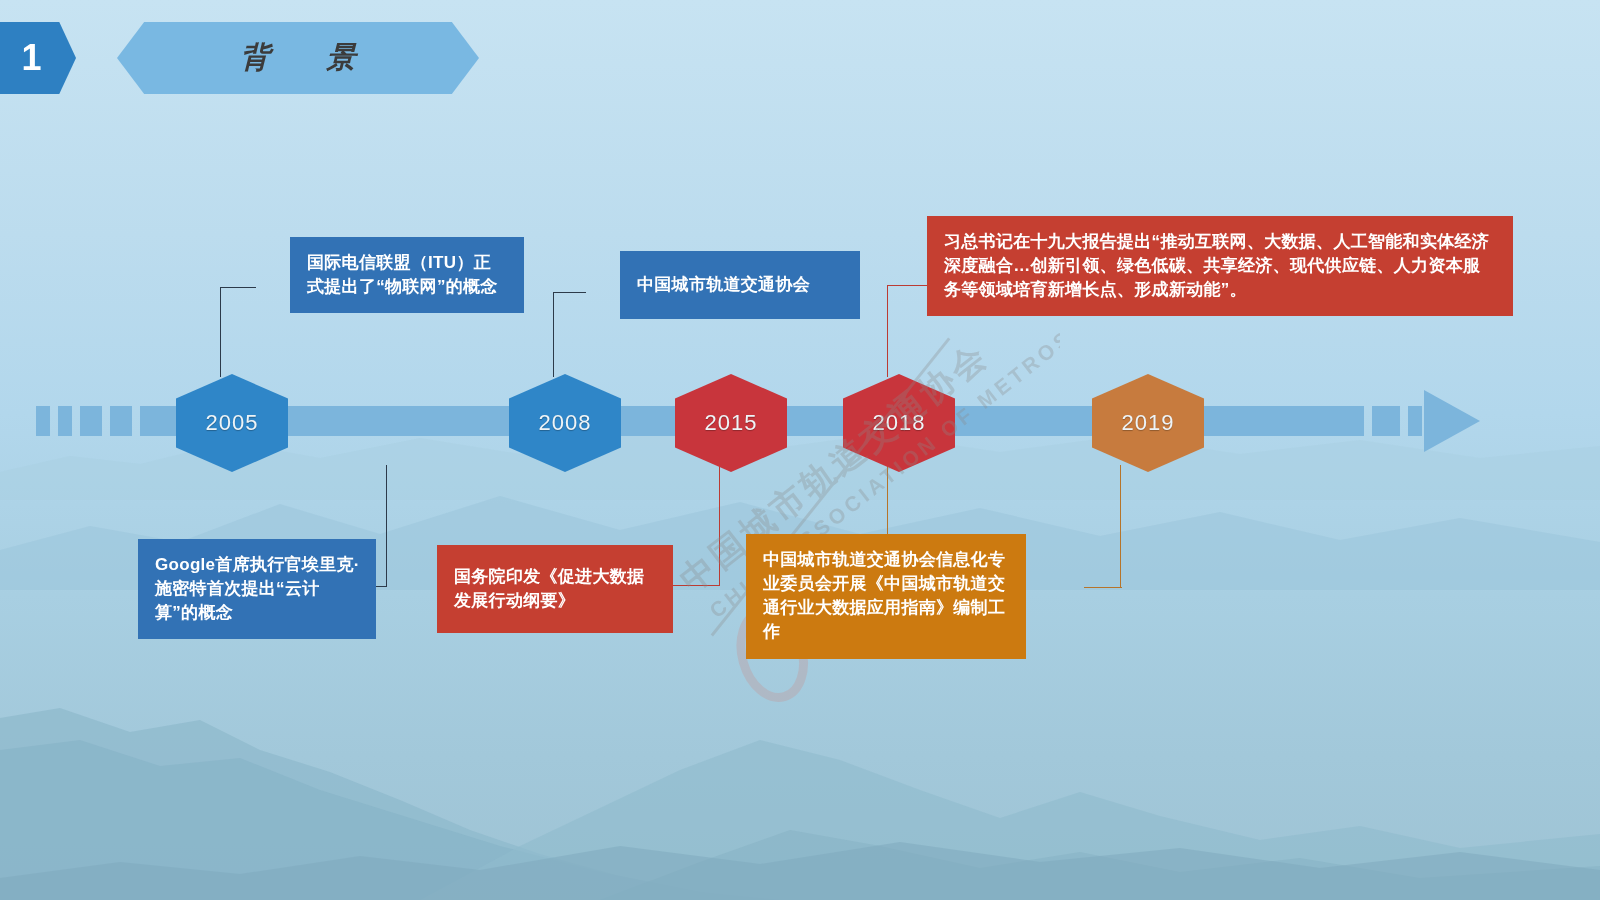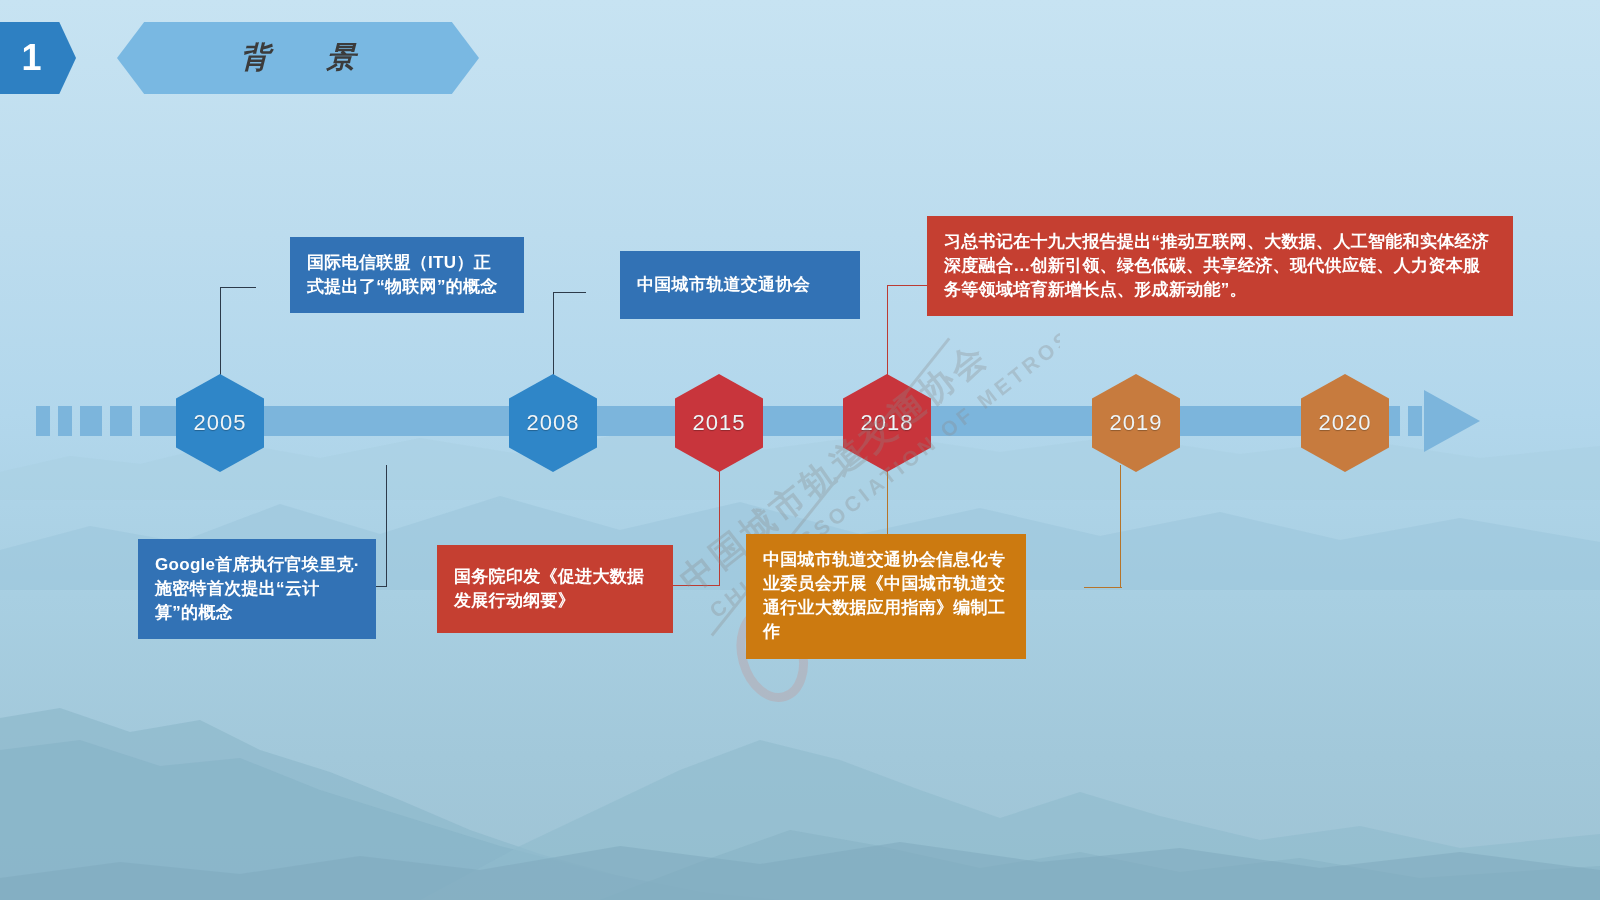--- a/index.html
+++ b/index.html
@@ -55,21 +55,21 @@
   .tl-head {
     position: absolute; top: 390px; left: 1424px;
     width: 56px; height: 62px;
     background: #7cb5dc;
     clip-path: polygon(0 0, 100% 50%, 0 100%);
   }
 
   
   .hex {
     position: absolute;
-    width: 88px; height: 98px;
+    width: 112px; height: 98px;
     clip-path: polygon(50% 0, 100% 25%, 100% 75%, 50% 100%, 0 75%, 0 25%);
     display: flex; align-items: center; justify-content: center;
   }
   .hex span {
     color: #eef4f7; font-size: 22px; font-weight: 400;
     letter-spacing: 1px;
     text-shadow: 0 1px 1px rgba(0,0,0,.28);
   }
   .hex.blue   { background: #2f86c8; }
   .hex.red    { background: #c8353c; }
@@ -189,23 +189,20 @@
   </div>
   <div class="hex red" style="left:675px;top:374px">
     <span>2015</span>
   </div>
   <div class="hex red" style="left:843px;top:374px">
     <span>2018</span>
   </div>
   <div class="hex orange" style="left:1076px;top:374px">
     <span>2019</span>
   </div>
-  <div class="hex orange" style="left:1285px;top:374px">
-    <span>2020</span>
-  </div>
 
   <div class="wm">
     <svg viewBox="0 0 420 380">
       <g transform="rotate(-38 210 190)">
         <text x="40" y="150" font-family="'Liberation Sans', sans-serif" font-size="34" font-weight="700" fill="#8a8a8a" letter-spacing="4">中国城市轨道交通协会</text>
         <text x="44" y="186" font-family="'Liberation Sans', sans-serif" font-size="21" font-weight="600" fill="#8a8a8a" letter-spacing="4">CHINA ASSOCIATION OF METROS</text>
         <line x1="30" y1="196" x2="400" y2="108" stroke="#8a8a8a" stroke-width="3"></line>
         <ellipse cx="66" cy="248" rx="30" ry="44" fill="none" stroke="#c8908f" stroke-width="9" transform="rotate(22 66 248)"></ellipse>
       </g>
     </svg>

